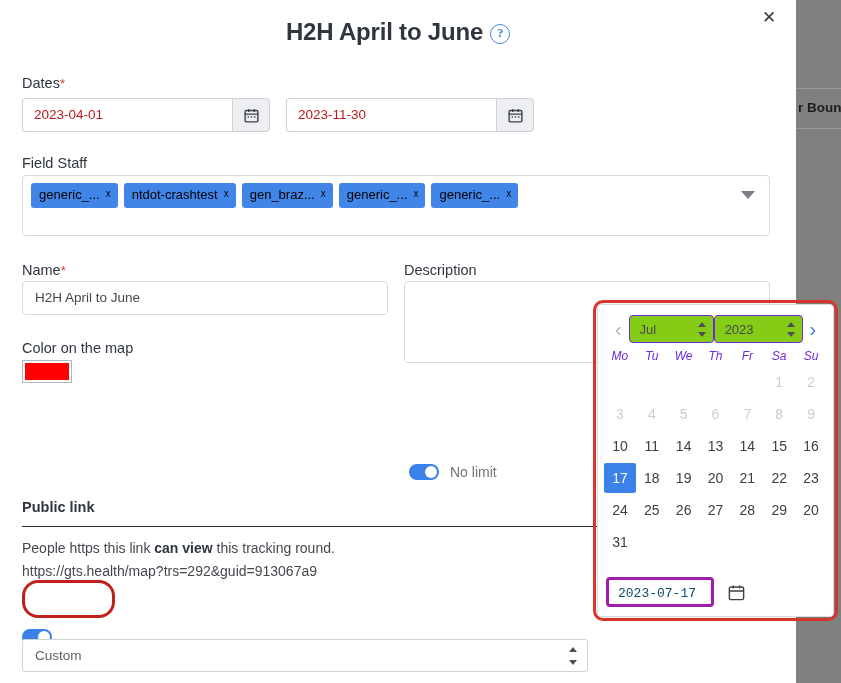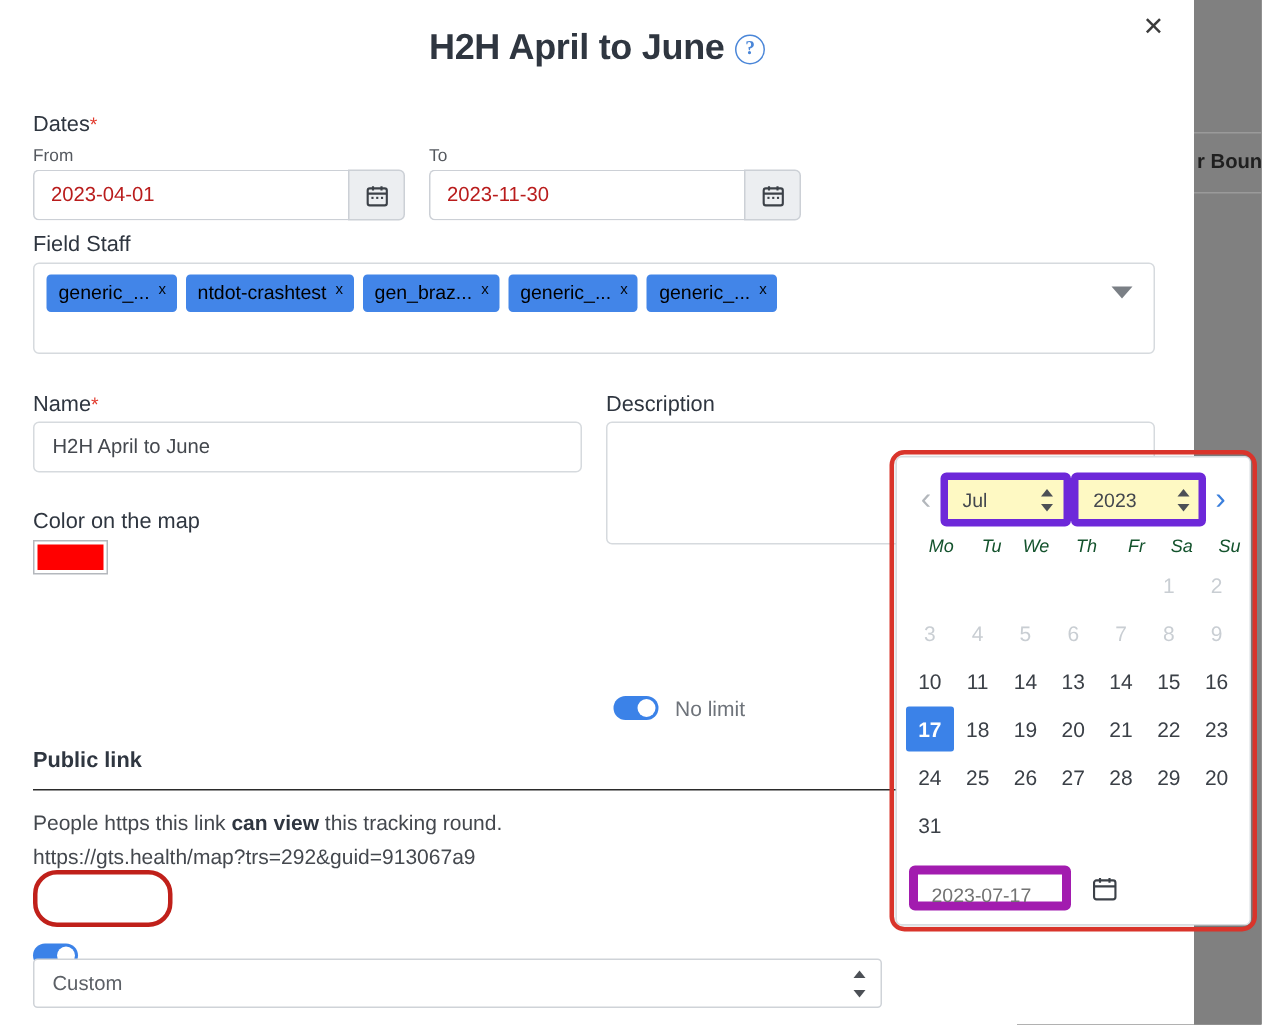--- a/index.html
+++ b/index.html
@@ -194,58 +194,58 @@
     display: flex; align-items: center; justify-content: space-between;
     padding: 10px 10px 4px 10px;
   }
   .cal-nav {
     width: 22px; text-align: center; font-size: 21px; line-height: 22px;
     cursor: pointer; font-family: "Liberation Sans", sans-serif;
   }
   .cal-nav.prev { color: #b3b7bc; }
   .cal-nav.next { color: #3b7fdc; }
   .cal-sel {
-    border: 5px solid #6d28d9; border-radius: 4px; background: #fef9c3;
+    border: 1px solid #6d28d9; border-radius: 4px; background: #84cc16;
     height: 26px; display: flex; align-items: center; justify-content: space-between;
     padding: 0 6px 0 10px; cursor: pointer;
   }
   .cal-sel.month { width: 72px; }
   .cal-sel.year  { width: 76px; }
   .cal-sel span { font-size: 13px; color: #44484e; }
 
   .cal-dow {
     display: grid; grid-template-columns: repeat(7, 1fr);
     padding: 2px 6px 4px 6px;
   }
   .cal-dow div {
-    text-align: right; font-size: 12px; color: #14532d;
+    text-align: center; font-size: 12px; color: #6d28d9;
     font-style: italic;
   }
   .cal-grid {
     display: grid; grid-template-columns: repeat(7, 1fr);
     padding: 0 6px; row-gap: 2px;
   }
   .cal-day {
     height: 30px; display: flex; align-items: center; justify-content: center;
     font-size: 14px; color: #3b4047; cursor: pointer; border-radius: 2px;
   }
   .cal-day.dim { color: #c9ced3; cursor: default; }
-  .cal-day.sel { background: #3b82e8; color: #fff; font-weight: 700; }
+  .cal-day.sel { background: #3b82e8; color: #fff; font-weight: 400; }
   .cal-day.empty { cursor: default; }
 
   .cal-foot {
     position: absolute; left: 0; bottom: 0; width: 237px;
     padding: 7px 8px 9px 8px; box-sizing: border-box;
     display: flex; align-items: stretch;
   }
   .cal-foot-input {
     width: 108px; height: 30px; box-sizing: border-box;
-    border: 6px solid #a21caf; border-radius: 4px; background: #fff;
-    padding: 0 9px; font-size: 13px; color: #737373; line-height: 28px;
-    font-family: Liberation Sans, sans-serif;
+    border: 3px solid #a21caf; border-radius: 4px; background: #fff;
+    padding: 0 9px; font-size: 13px; color: #0c4a6e; line-height: 28px;
+    font-family: Liberation Mono, monospace;
   }
   .cal-foot-btn {
     width: 44px; display: flex; align-items: center; justify-content: center;
     cursor: pointer;
   }
 </style>
 </head>
 <body>
 
 <div id="root">
@@ -264,37 +264,35 @@
       <span>H2H April to June</span><span class="help-icon">?</span>
     </div>
 
     <div class="form">
 
       <div class="dates-lbl lbl lbl-strong">
         <span>Dates</span><span class="req">*</span>
       </div>
 
       <div style="position:absolute;left:22px;top:38px">
-        <span class="sub-lbl">From</span>
         <div style="display:flex">
           <div class="date-input">2023-04-01</div>
           <div class="date-btn">
             <svg width="17" height="17" viewBox="0 0 24 24" fill="none" stroke="#3c4148" stroke-width="2">
               <rect x="3" y="5" width="18" height="16" rx="2"></rect>
                 <path d="M3 10h18M8 3v4M16 3v4"></path>
               <rect x="6.5" y="13" width="2" height="2" fill="#3c4148" stroke="none"></rect>
               <rect x="11" y="13" width="2" height="2" fill="#3c4148" stroke="none"></rect>
               <rect x="15.5" y="13" width="2" height="2" fill="#3c4148" stroke="none"></rect>
             </svg>
           </div>
         </div>
       </div>
 
       <div style="position:absolute;left:286px;top:38px">
-        <span class="sub-lbl">To</span>
         <div style="display:flex">
           <div class="date-input">2023-11-30</div>
           <div class="date-btn">
             <svg width="17" height="17" viewBox="0 0 24 24" fill="none" stroke="#3c4148" stroke-width="2">
               <rect x="3" y="5" width="18" height="16" rx="2"></rect>
                 <path d="M3 10h18M8 3v4M16 3v4"></path>
               <rect x="6.5" y="13" width="2" height="2" fill="#3c4148" stroke="none"></rect>
               <rect x="11" y="13" width="2" height="2" fill="#3c4148" stroke="none"></rect>
               <rect x="15.5" y="13" width="2" height="2" fill="#3c4148" stroke="none"></rect>
             </svg>

